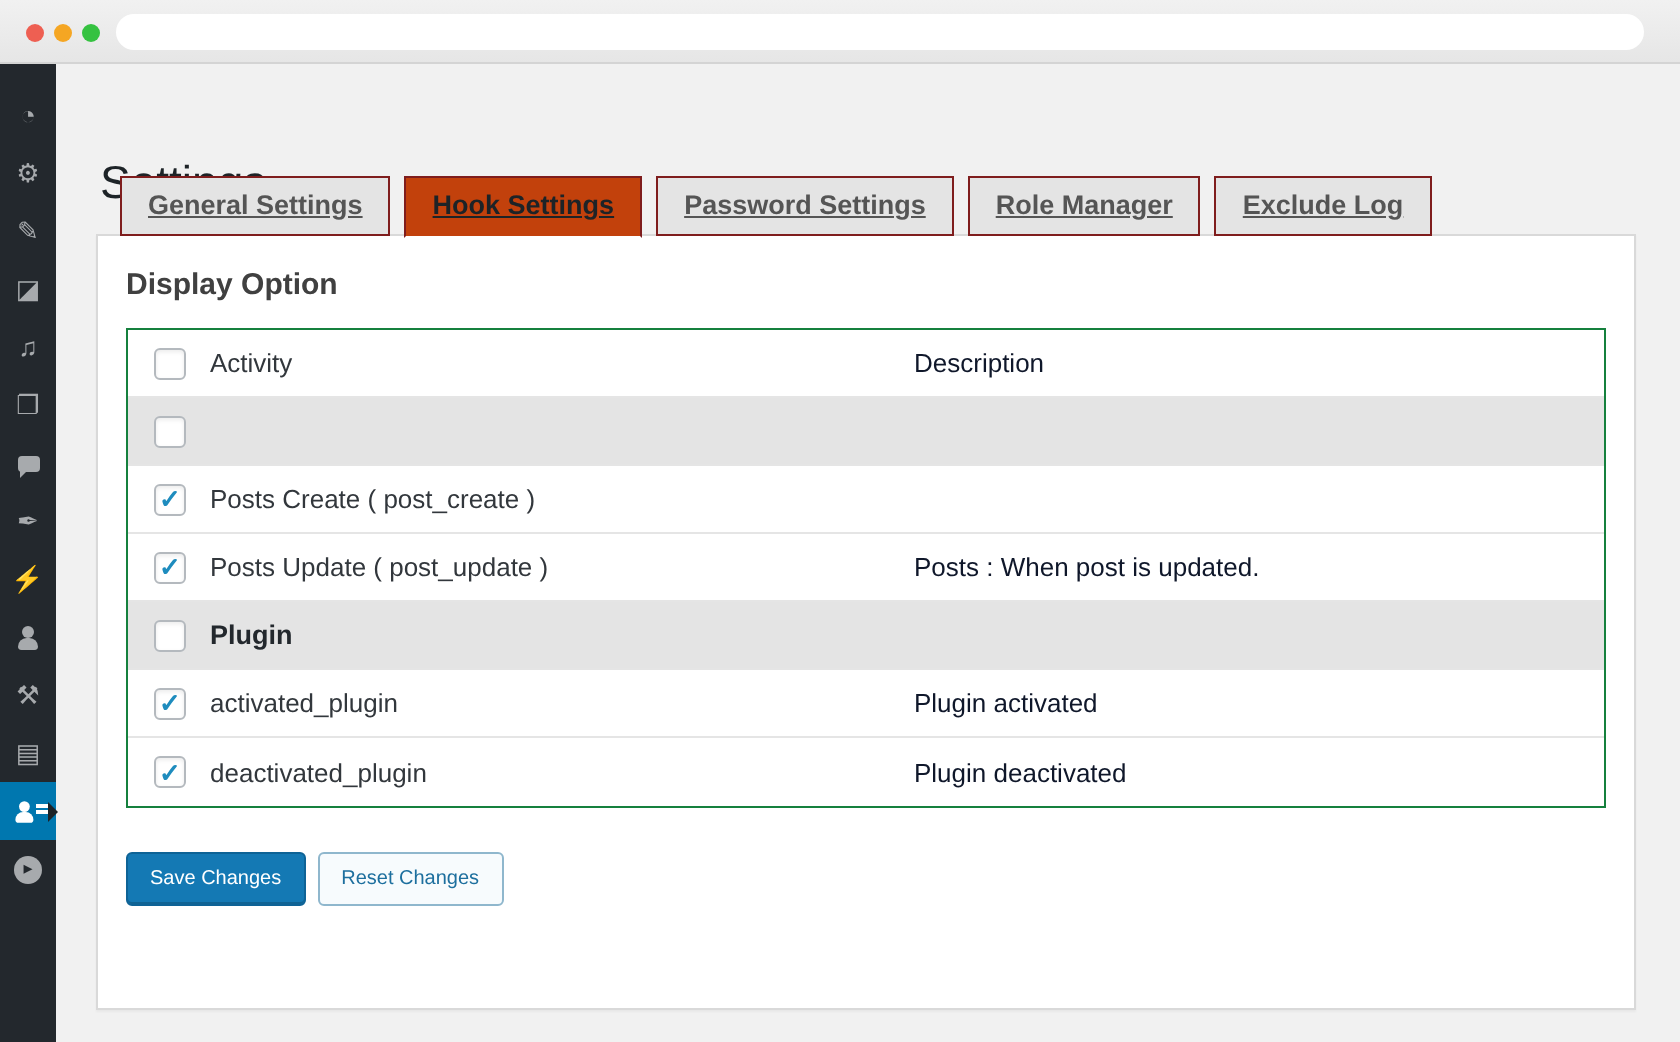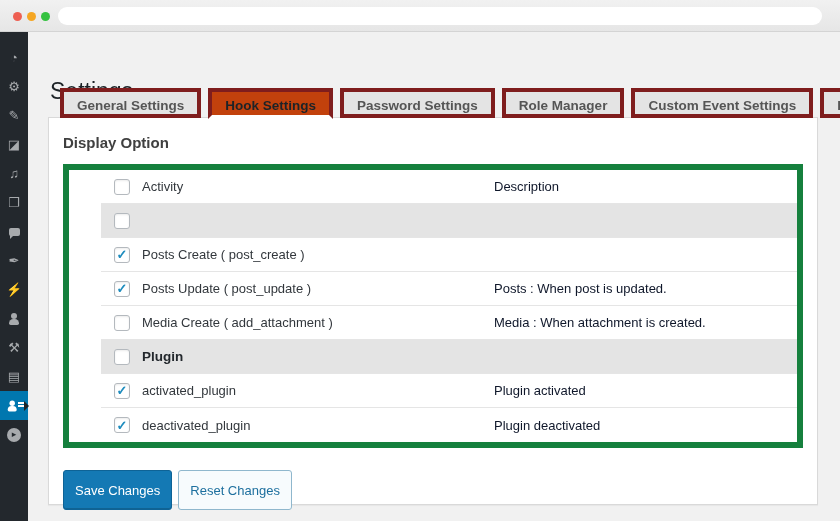--- a/index.html
+++ b/index.html
@@ -70,60 +70,61 @@
   .page-title{
     position:absolute; left:50px; top:46px;
     font-size:23px; font-weight:400; color:#1d2327;margin-top:32px;
   }
 
   .tabs{
     position:absolute; left:60px; top:88px; display:flex; gap:7px; z-index:2;
   }
   .tab{
     height:30px; line-height:28px; padding:0 13px;
-    background:#e4e4e4; border:4px solid #7f1d1d;
+    background:#e4e4e4; border:1px solid #7f1d1d;
     font-size:13.5px; font-weight:600; color:#555; cursor:pointer;
     white-space:nowrap;
+    text-decoration:underline;
   }
   .tab.active{
     background:#c2410c; border-bottom-color:#fff; color:#1d2327; font-weight:700;
     height:31px;
   }
 
   .panel{
     position:absolute; left:48px; top:117px; width:770px; height:388px;
     background:#fff; border:1px solid #d9d9d9;
     box-shadow:0 1px 1px rgba(0,0,0,.04);
     padding:0 14px; z-index:1;
   }
   .panel-heading{
     margin:16px 0 13px; font-size:15px; font-weight:700; color:#404040;
   }
 
-  .ctable{ border:6px solid #15803d;padding-left:32px; }
+  .ctable{ border:1px solid #15803d; }
   .trow{
     display:flex; align-items:center; height:34px;
     border-bottom:1px solid #e5e5e5; background:#fff; font-size:13px;
   }
   .trow:last-child{ border-bottom:none; }
   .trow.group{ background:#e4e4e4; }
   .trow.group .act{ font-weight:700; font-size:13.5px; color:#23282d; }
   .cbx{
     flex:0 0 16px; width:16px; height:16px; margin:0 12px 0 13px;
     border:1px solid #b4b9be; border-radius:3px; background:#fff;
     box-shadow:inset 0 1px 2px rgba(0,0,0,.08);
     display:flex; align-items:center; justify-content:center; cursor:pointer;
   }
   .chk{ font-style:normal; color:#1e8cbe; font-size:13px; font-weight:700; line-height:1; }
   .act{ flex:0 0 352px; color:#32373c; }
   .desc{ flex:1; color:#0f172a; }
 
   .btn-row{ margin-top:22px; display:flex; gap:6px; }
   .btn{
-    height:40px; padding:0 11px; font-size:13px; border-radius:3px;
+    height:27px; padding:0 11px; font-size:10px; border-radius:3px;
     cursor:pointer; font-family:inherit;
   }
   .btn-primary{
     background:#1479b4; border:1px solid #0e6396; color:#fff;
     box-shadow:inset 0 -1px 0 rgba(0,0,0,.18);
   }
   .btn-secondary{
     background:#f7fbfd; border:1px solid #8fb7cd; color:#1d6f9e;
   }
 </style>
@@ -187,21 +188,20 @@
   </ul>
 </div>
 
 <h1 class="page-title">Settings</h1>
 
 <div class="tabs">
   <div class="tab">General Settings</div>
   <div class="tab active">Hook Settings</div>
   <div class="tab">Password Settings</div>
   <div class="tab">Role Manager</div>
-  <div class="tab">Custom Event Settings</div>
   <div class="tab">Exclude Log</div>
 </div>
 
 <div class="panel">
   <h2 class="panel-heading">Display Option</h2>
 
   <div class="ctable">
 
     <div class="trow head">
       <span class="cbx">
@@ -226,27 +226,20 @@
     </div>
 
     <div class="trow">
       <span class="cbx">
           <i class="chk">✓</i>
         </span>
       <span class="act">Posts Update ( post_update )</span>
       <span class="desc">Posts : When post is updated.</span>
     </div>
 
-    <div class="trow">
-      <span class="cbx">
-          <i class="chk"></i>
-        </span>
-      <span class="act">Media Create ( add_attachment )</span>
-      <span class="desc">Media : When attachment is created.</span>
-    </div>
 
     <div class="trow group">
       <span class="cbx">
           <i class="chk"></i>
         </span>
       <span class="act">Plugin</span>
       <span class="desc"></span>
     </div>
 
     <div class="trow">

